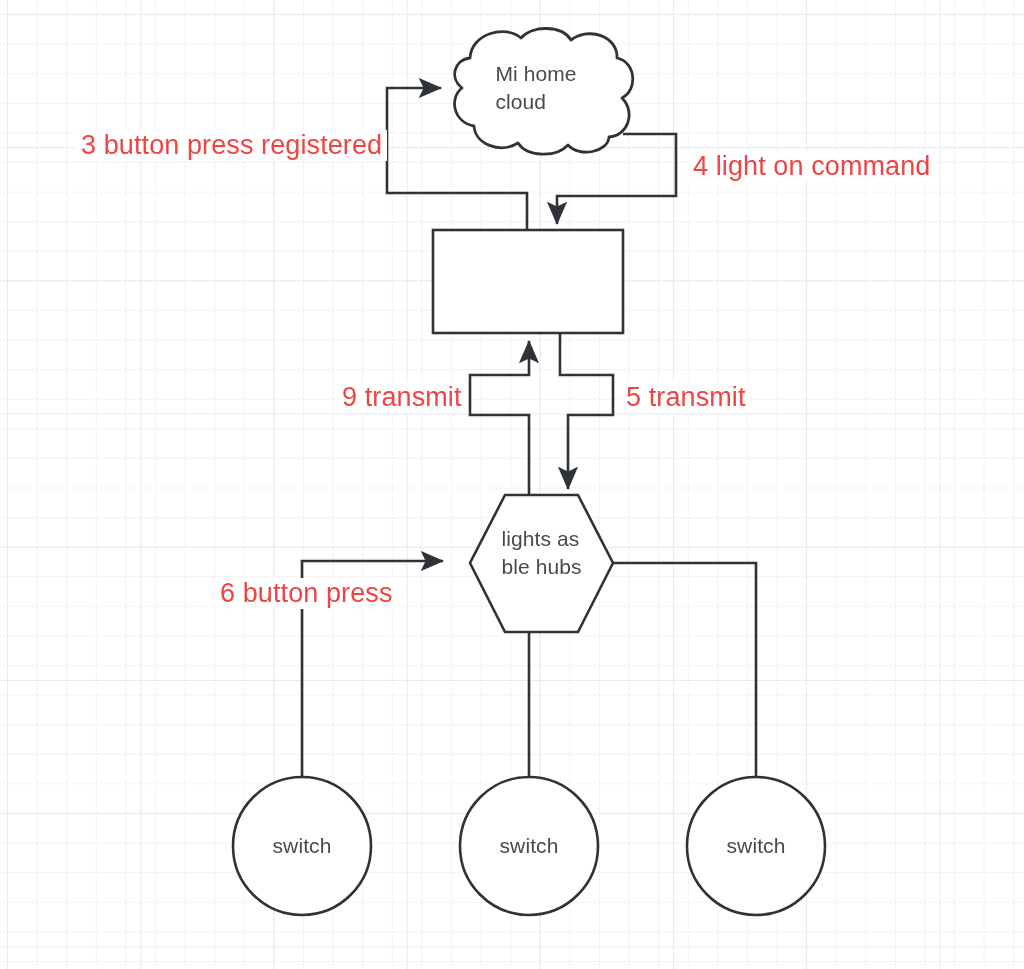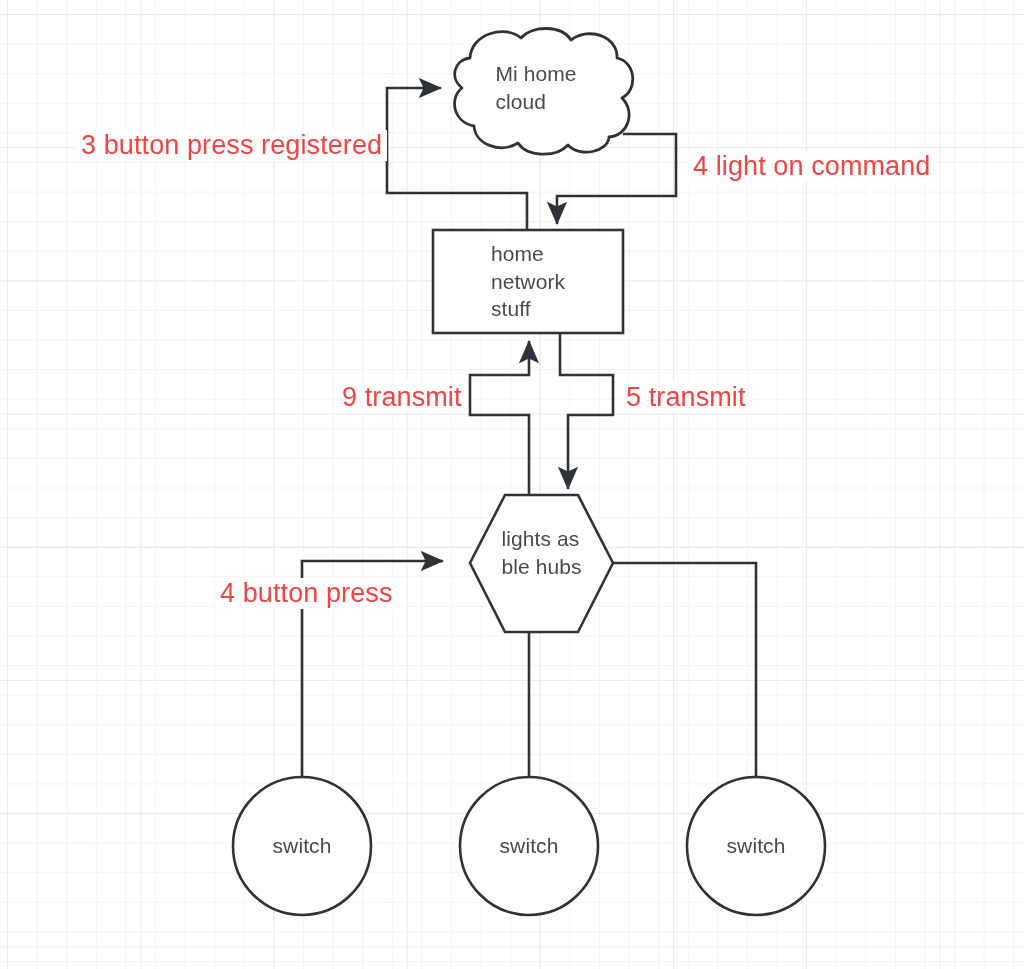--- a/index.html
+++ b/index.html
@@ -110,34 +110,31 @@
     <path d="M505,495 L578,495 L613,563 L578,632 L505,632 L470,563 Z" fill="#ffffff" stroke="#2d3338" stroke-width="2.6" stroke-linejoin="miter"></path>
 
     <ellipse cx="302" cy="846" rx="69" ry="69" fill="#ffffff" stroke="#2d3338" stroke-width="2.6"></ellipse>
     <ellipse cx="529" cy="846" rx="69" ry="69" fill="#ffffff" stroke="#2d3338" stroke-width="2.6"></ellipse>
     <ellipse cx="756" cy="846" rx="69" ry="69" fill="#ffffff" stroke="#2d3338" stroke-width="2.6"></ellipse>
   </svg>
 
   <div class="node-label" style="left:455px; top:52px; width:162px; height:72px;">Mi home
 cloud</div>
 
-  <div class="node-label" style="left:433px; top:230px; width:190px; height:103px;">home
-network
-stuff</div>
 
   <div class="node-label" style="left:470px; top:495px; width:143px; height:115px;">lights as
 ble hubs</div>
 
   <div class="node-label" style="left:233px; top:777px; width:138px; height:138px;">switch</div>
 
   <div class="node-label" style="left:460px; top:777px; width:138px; height:138px;">switch</div>
 
   <div class="node-label" style="left:687px; top:777px; width:138px; height:138px;">switch</div>
 
-  <div class="edge-label" style="left:215px; top:578px;">4 button press</div>
+  <div class="edge-label" style="left:215px; top:578px;">6 button press</div>
 
   <div class="edge-label" style="left:337px; top:382px;">9 transmit</div>
 
   <div class="edge-label" style="left:76px; top:130px;">3 button press registered</div>
 
   <div class="edge-label" style="left:688px; top:151px;">4 light on command</div>
 
   <div class="edge-label" style="left:621px; top:382px;">5 transmit</div>
 
   <div class="hit" style="left:447px; top:30px; width:190px; height:120px;"></div>

